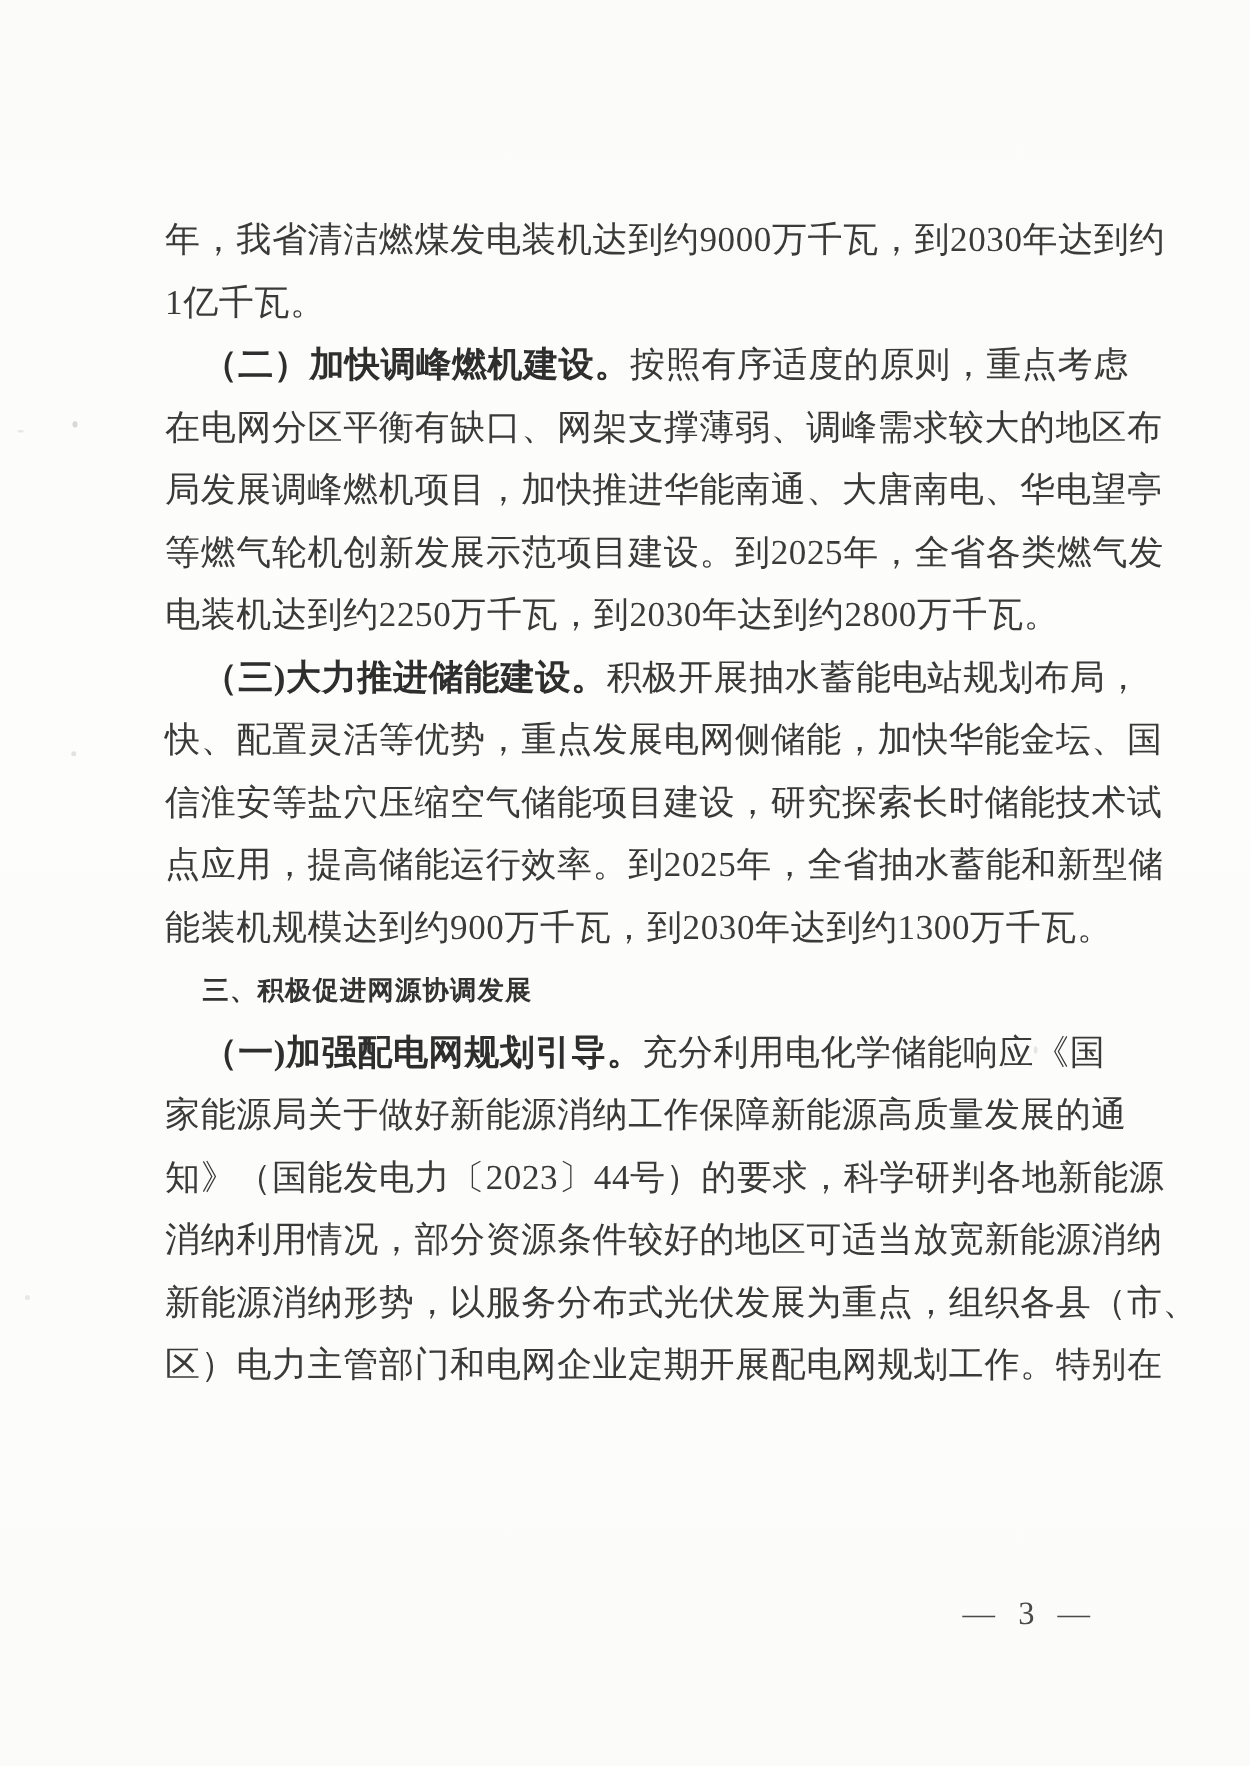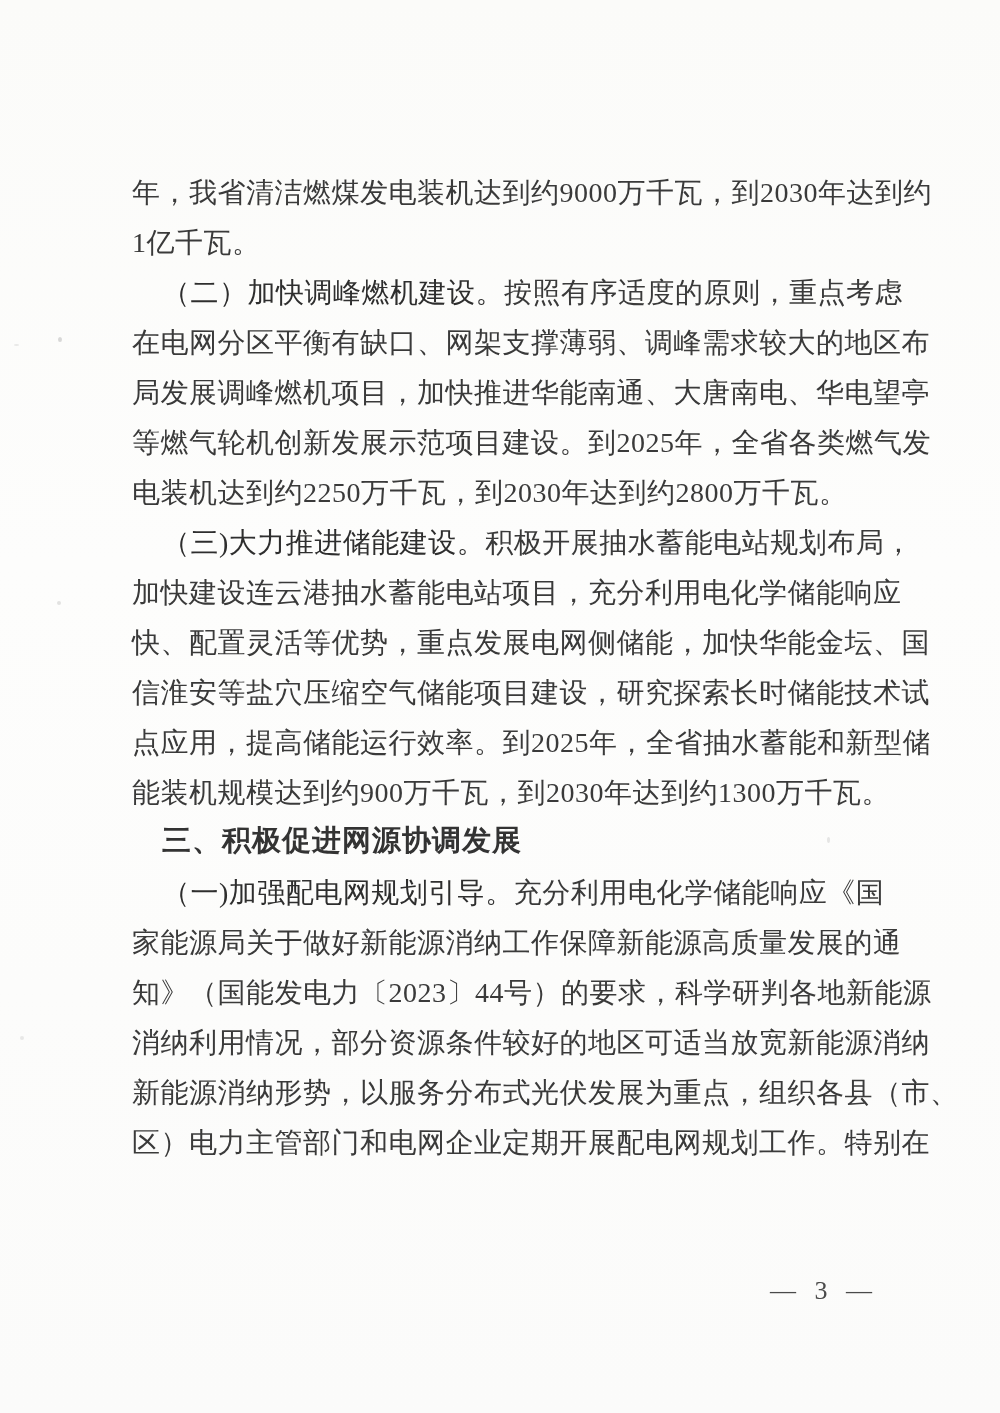--- a/index.html
+++ b/index.html
@@ -28,31 +28,31 @@
     line-height: 50px;
     font-size: 28px;
     letter-spacing: 0.5px;
     white-space: nowrap;
     color: #3a3a3a;
   }
   .line.indent {
     padding-left: 30px;
   }
   .lead {
-    font-weight: 400;
+    font-weight: 700;
     color: #2e2e2e;
     text-align: center;
   }
   .heading-line {
     height: 50px;
     line-height: 50px;
     padding-left: 30px;
-    font-family: Liberation Mono, monospace;
+    font-family: Liberation Sans, sans-serif;
     font-weight: 700;
-    font-size: 29px;
+    font-size: 21px;
     letter-spacing: 1px;
     color: #333;
     white-space: nowrap;
   }
   .page-number {
     position: absolute;
     left: 770px;
     top: 1276px;
     font-size: 26px;
     letter-spacing: 6px;
@@ -84,21 +84,20 @@
 
   <div class="content">
     <div class="line"><span>年，我省清洁燃煤发电装机达到约9000万千瓦，到2030年达到约</span></div>
     <div class="line"><span>1亿千瓦。</span></div>
     <div class="line indent"><span class="lead">（二）加快调峰燃机建设。</span><span>按照有序适度的原则，重点考虑</span></div>
     <div class="line"><span>在电网分区平衡有缺口、网架支撑薄弱、调峰需求较大的地区布</span></div>
     <div class="line"><span>局发展调峰燃机项目，加快推进华能南通、大唐南电、华电望亭</span></div>
     <div class="line"><span>等燃气轮机创新发展示范项目建设。到2025年，全省各类燃气发</span></div>
     <div class="line"><span>电装机达到约2250万千瓦，到2030年达到约2800万千瓦。</span></div>
     <div class="line indent"><span class="lead">（三)大力推进储能建设。</span><span>积极开展抽水蓄能电站规划布局，</span></div>
-    <div class="line"><span>加快建设连云港抽水蓄能电站项目，充分利用电化学储能响应</span></div>
     <div class="line"><span>快、配置灵活等优势，重点发展电网侧储能，加快华能金坛、国</span></div>
     <div class="line"><span>信淮安等盐穴压缩空气储能项目建设，研究探索长时储能技术试</span></div>
     <div class="line"><span>点应用，提高储能运行效率。到2025年，全省抽水蓄能和新型储</span></div>
     <div class="line"><span>能装机规模达到约900万千瓦，到2030年达到约1300万千瓦。</span></div>
     <div class="heading-line">三、积极促进网源协调发展</div>
     <div class="line indent"><span class="lead">（一)加强配电网规划引导。</span><span>充分利用电化学储能响应《国</span></div>
     <div class="line"><span>家能源局关于做好新能源消纳工作保障新能源高质量发展的通</span></div>
     <div class="line"><span>知》（国能发电力〔2023〕44号）的要求，科学研判各地新能源</span></div>
     <div class="line"><span>消纳利用情况，部分资源条件较好的地区可适当放宽新能源消纳</span></div>
     <div class="line"><span>新能源消纳形势，以服务分布式光伏发展为重点，组织各县（市、</span></div>

